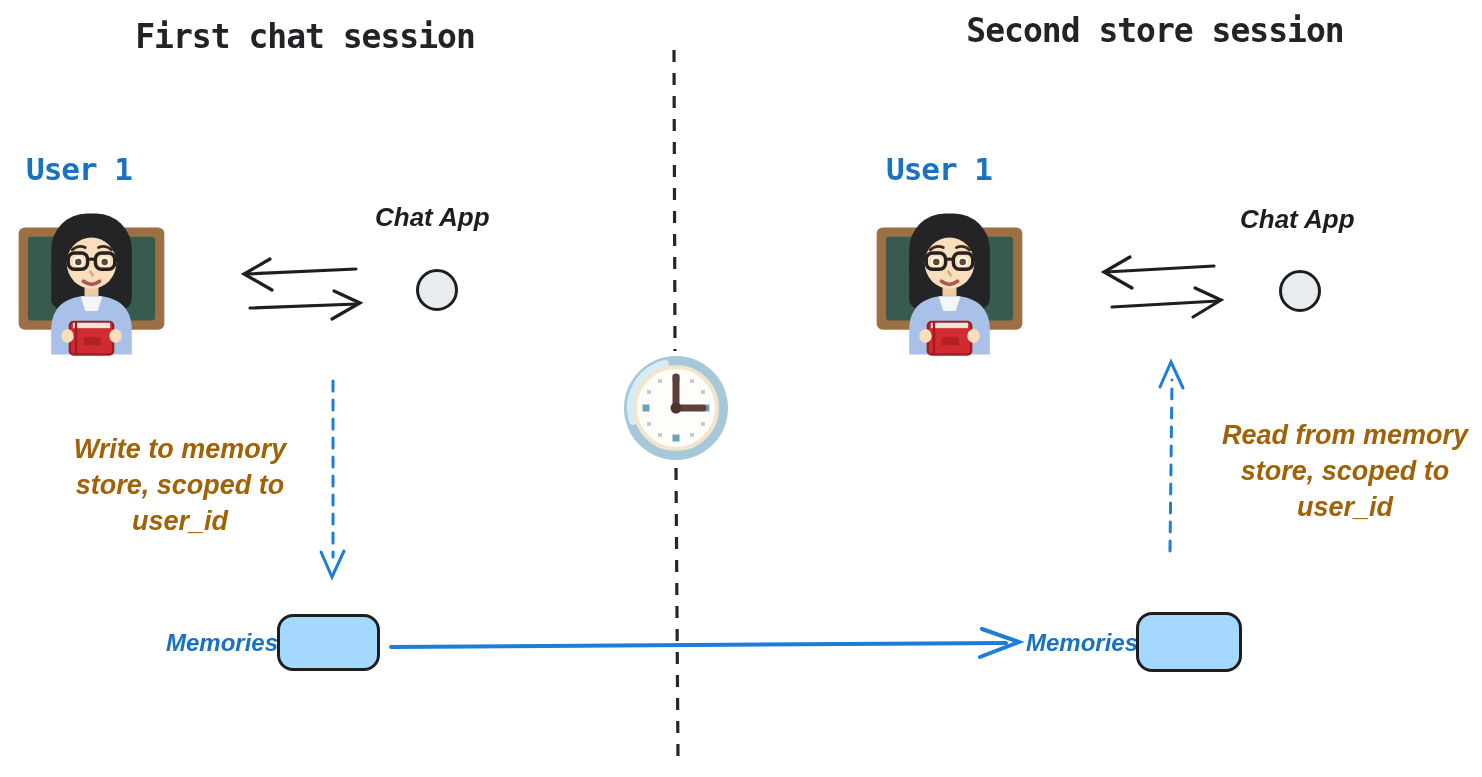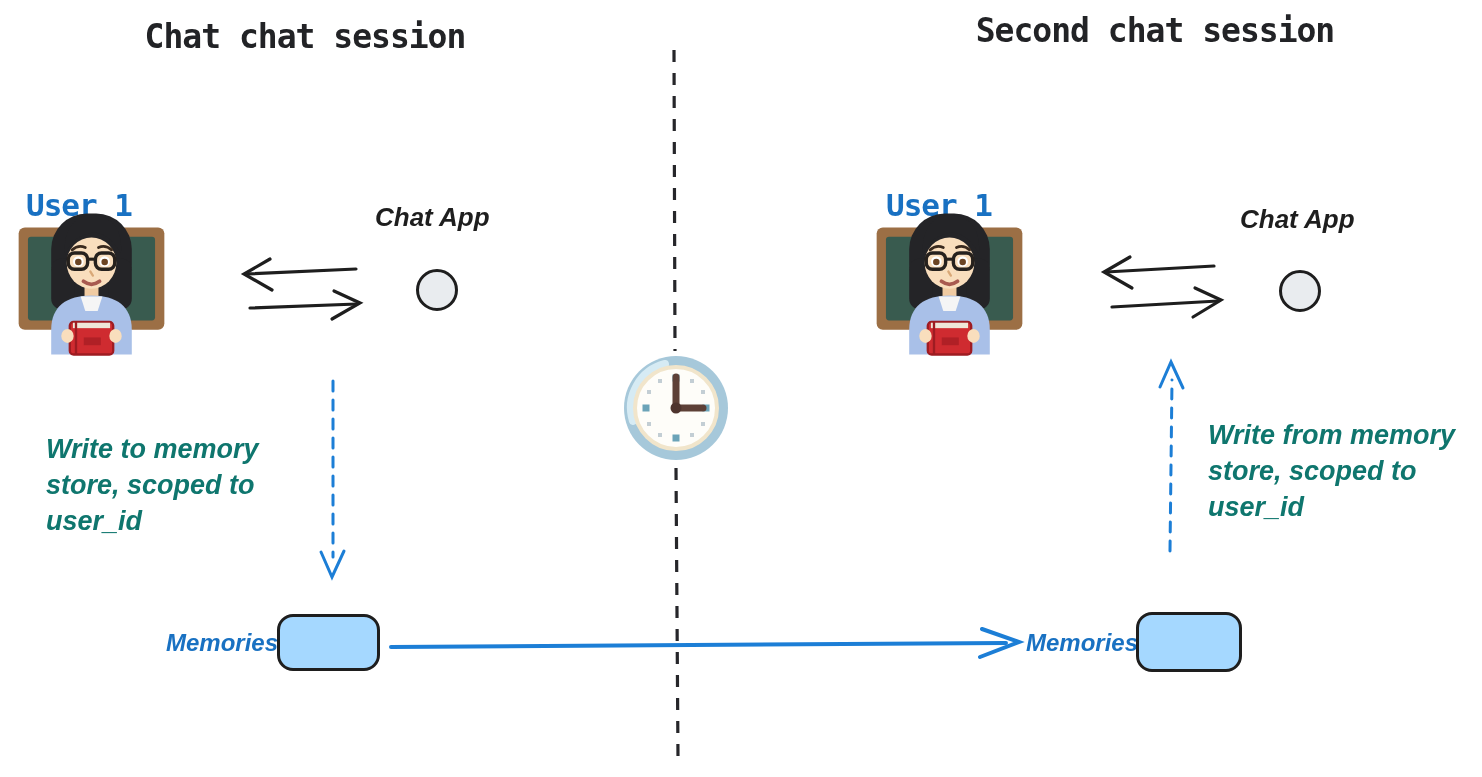--- a/index.html
+++ b/index.html
@@ -21,37 +21,37 @@
     text-align:center;
     white-space:nowrap;
   }
   .user-label{
     font-family:"DejaVu Sans Mono","Liberation Mono",monospace;
     font-weight:700;
     font-size:31px;
     letter-spacing:-1px;
     color:#1971c2;
     white-space:nowrap;
-    margin-top:36px;
   }
   .hand{
     font-family:"Liberation Sans","DejaVu Sans",sans-serif;
     font-style:italic;
     font-weight:600;
   }
   .app-label{
     font-size:26px;
     color:#1e1e1e;
     text-align:left;
     white-space:nowrap;
   }
   .note{
     font-size:27px;
     line-height:36px;
-    color:#0f766e;
+    color:#a16207;
+    text-align:center;
   }
   .memories-label{
     font-size:24px;
     color:#1971c2;
     white-space:nowrap;
   }
   .memories-box{
     background:#a5d8ff;
     border:3px solid #1e1e1e;
     border-radius:16px;
@@ -102,22 +102,22 @@
         <rect x="36" y="79" width="28" height="21" rx="2.5" fill="#cf2b30" stroke="#9e1c22" stroke-width="1.5"></rect>
         <rect x="38" y="79.5" width="24" height="3.5" fill="#efe6d8"></rect>
         <line x1="40" y1="79" x2="40" y2="100" stroke="#9e1c22" stroke-width="1.5"></line>
         <rect x="45" y="89" width="11" height="5" fill="#b02026"></rect>
         <ellipse cx="34.5" cy="88" rx="4" ry="4.5" fill="#f9debd"></ellipse>
         <ellipse cx="65.5" cy="88" rx="4" ry="4.5" fill="#f9debd"></ellipse>
       </g>
     </defs>
   </svg>
 
-  <div class="abs mono-title" style="left:125px;top:17px;width:360px;">Chat chat session</div>
-  <div class="abs mono-title" style="left:955px;top:11px;width:400px;">Second chat session</div>
+  <div class="abs mono-title" style="left:125px;top:17px;width:360px;">First chat session</div>
+  <div class="abs mono-title" style="left:955px;top:11px;width:400px;">Second store session</div>
 
   <div class="abs user-label" style="left:26px;top:151px;">User 1</div>
   <svg class="teacher" style="left:14px;top:197px;" width="155" height="160" viewBox="0 0 100 100">
     <use href="#teacher-emoji"></use>
   </svg>
   <div class="abs hand app-label" style="left:375px;top:202px;width:140px;">Chat App</div>
   <div class="abs app-circle" style="left:416px;top:269px;"></div>
 
   <div class="abs hand note" style="left:46px;top:431px;width:268px;">
     <div>Write to memory</div>
@@ -129,21 +129,21 @@
   <div class="abs memories-box" style="left:277px;top:614px;width:97px;height:51px;"></div>
 
   <div class="abs user-label" style="left:886px;top:151px;">User 1</div>
   <svg class="teacher" style="left:872px;top:197px;" width="155" height="160" viewBox="0 0 100 100">
     <use href="#teacher-emoji"></use>
   </svg>
   <div class="abs hand app-label" style="left:1240px;top:204px;width:140px;">Chat App</div>
   <div class="abs app-circle" style="left:1279px;top:270px;"></div>
 
   <div class="abs hand note" style="left:1208px;top:417px;width:274px;">
-    <div>Write from memory</div>
+    <div>Read from memory</div>
     <div>store, scoped to</div>
     <div>user_id</div>
   </div>
 
   <div class="abs hand memories-label" style="left:1026px;top:629px;">Memories</div>
   <div class="abs memories-box" style="left:1136px;top:612px;width:100px;height:54px;"></div>
 
   <svg class="overlay" viewBox="0 0 1482 777">
 
     <line x1="674" y1="50" x2="675" y2="351" stroke="#26262a" stroke-width="3.2" stroke-dasharray="12 11"></line>

